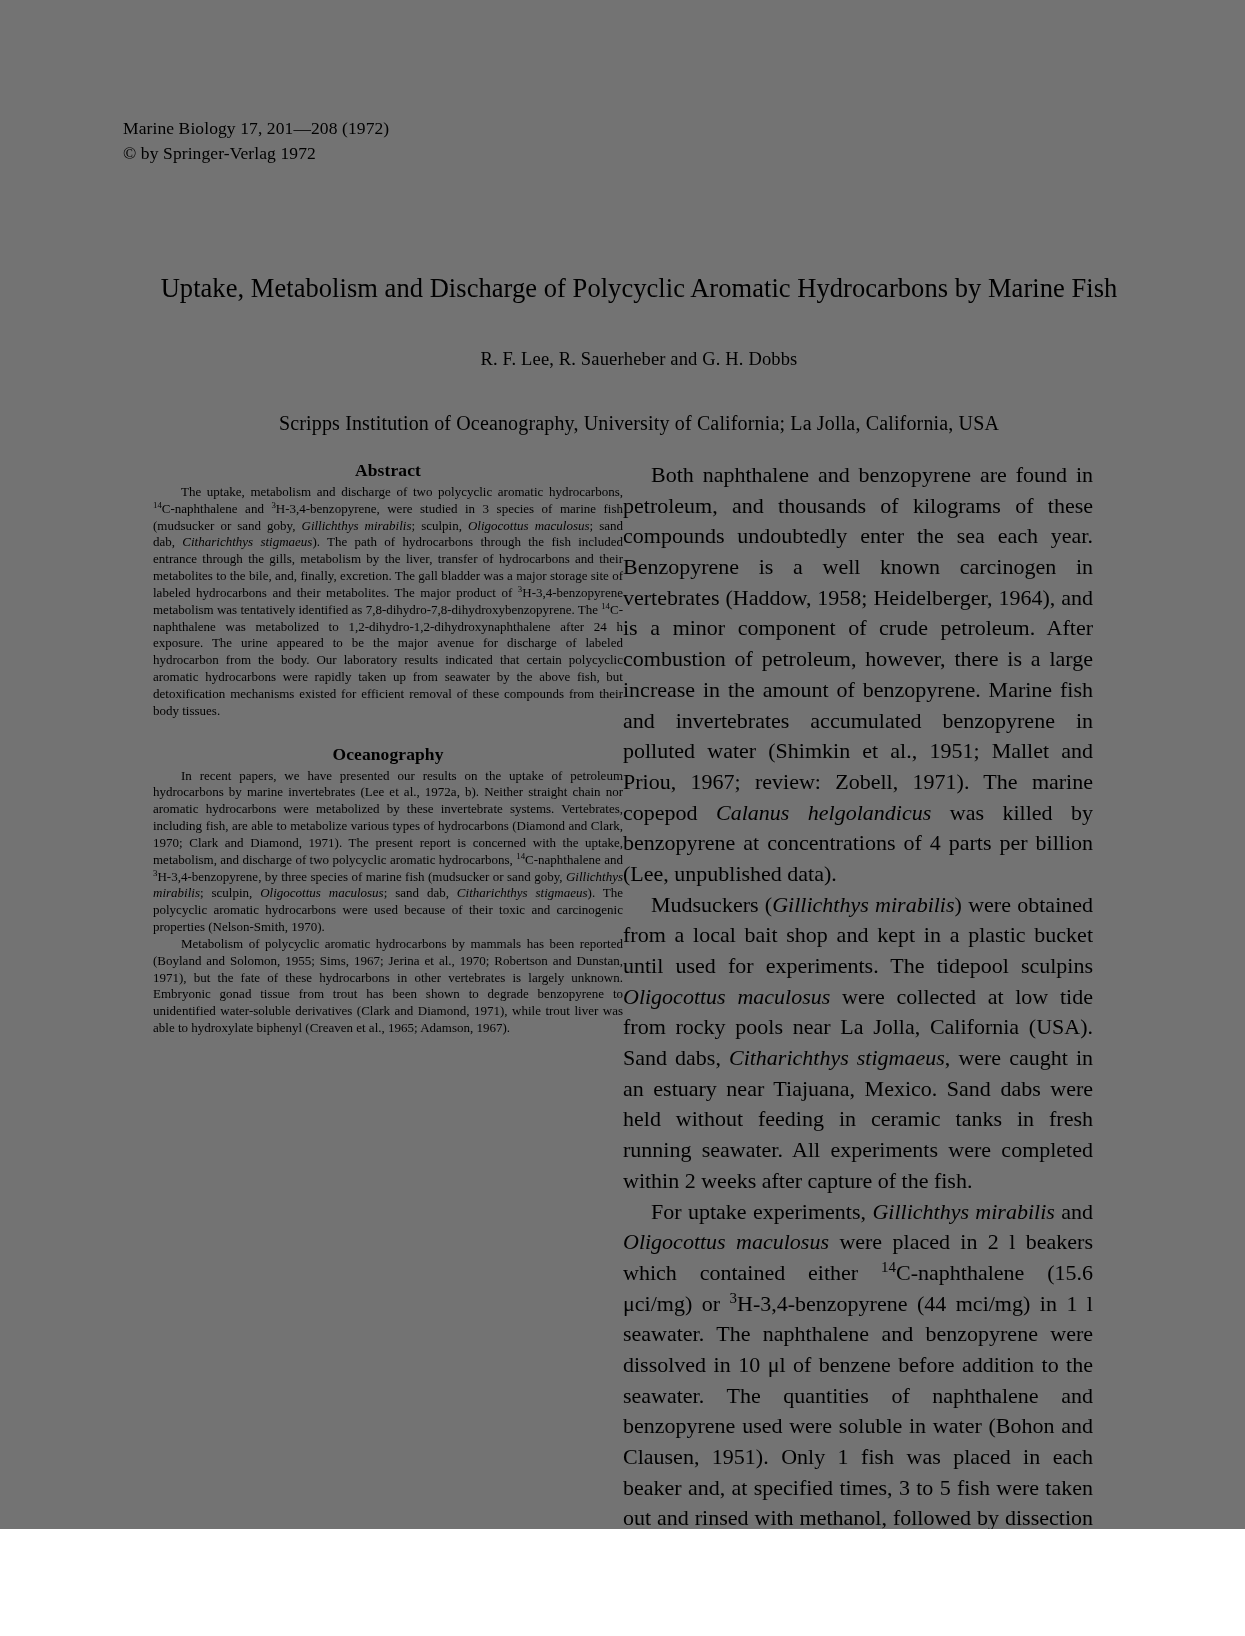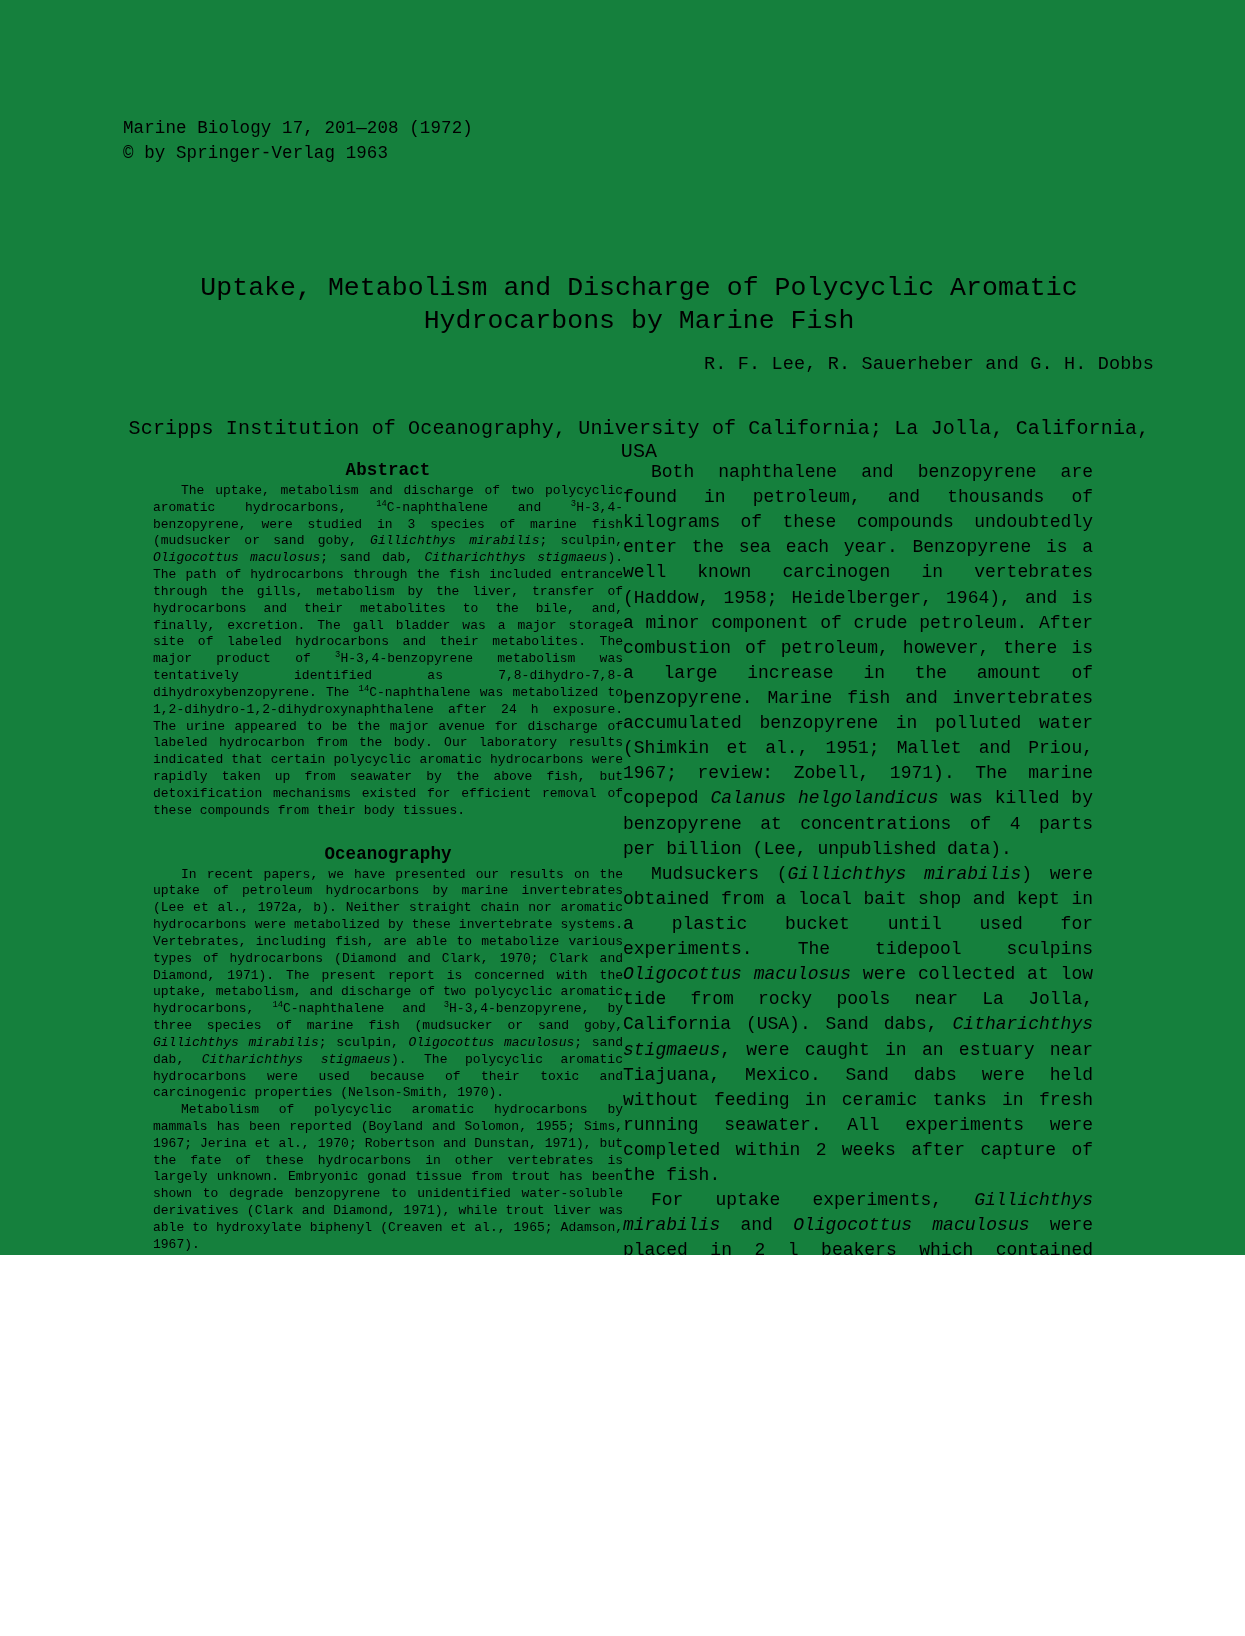--- a/index.html
+++ b/index.html
@@ -7,25 +7,24 @@
     padding: 0;
     background: #ffffff;
   }
   body {
     font-family: "Liberation Serif", "DejaVu Serif", serif;
     color: #000000;
   }
   .page {
     position: relative;
     width: 1245px;
-    height: 1255px;
+    height: 1529px;
     margin: 0 auto;
-    background: #15803d;
+    background: #737373;
     overflow: hidden;
-    font-family: Liberation Mono, monospace;
   }
   .journal-header {
     position: absolute;
     left: 123px;
     top: 116px;
     font-size: 17.5px;
     line-height: 1.42;
     letter-spacing: 0.1px;
   }
   .journal-header div {
@@ -39,24 +38,23 @@
     text-align: center;
   }
   .paper-title {
     font-size: 26.5px;
     line-height: 1.25;
     letter-spacing: 0.05px;
     font-weight: normal;
     margin: 0;
   }
   .authors {
-    margin-top: 16px;
+    margin-top: 44px;
     font-size: 18.5px;
     letter-spacing: 0.15px;
-    text-align: right;
   }
   .affiliation {
     margin-top: 42px;
     font-size: 20px;
     letter-spacing: 0.15px;
   }
   .columns {
     position: absolute;
     left: 123px;
     top: 460px;
@@ -82,41 +80,41 @@
     text-align: justify;
     text-justify: inter-word;
     text-indent: 28px;
     hyphens: none;
   }
   .col-left p.body-text {
     font-size: 13px;
     line-height: 1.295;
   }
   .col-right p.body-text {
-    font-size: 18px;
+    font-size: 22px;
     line-height: 1.395;
   }
   .col-left .section-head.intro {
     margin-top: 24px;
   }
   i { font-style: italic; }
   sup {
     font-size: 0.68em;
     vertical-align: super;
     line-height: 0;
   }
 </style>
 </head>
 <body>
 
 <div class="page">
 
   <div class="journal-header">
     <div>Marine Biology 17, 201—208 (1972)</div>
-    <div>© by Springer-Verlag 1963</div>
+    <div>© by Springer-Verlag 1972</div>
   </div>
 
   <div class="title-block">
     <h1 class="paper-title">Uptake, Metabolism and Discharge of Polycyclic Aromatic Hydrocarbons by Marine Fish</h1>
     <div class="authors">R. F. Lee, R. Sauerheber and G. H. Dobbs</div>
     <div class="affiliation">Scripps Institution of Oceanography, University of California; La Jolla, California, USA</div>
   </div>
 
   <div class="columns">
 

